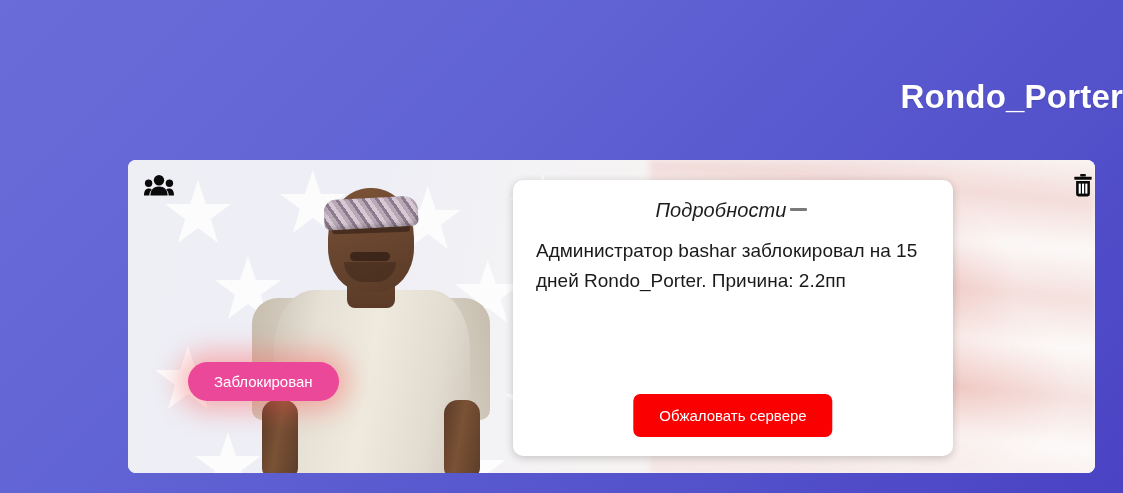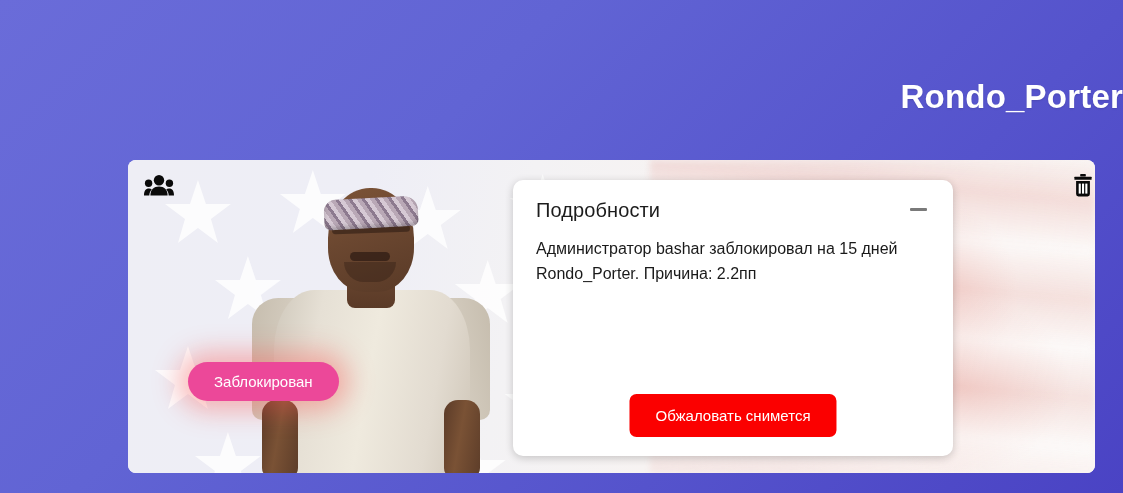--- a/index.html
+++ b/index.html
@@ -199,41 +199,42 @@
     height: 276px;
     background: #ffffff;
     border-radius: 10px;
     box-shadow: 0 2px 9px rgba(0,0,0,0.20);
     z-index: 8;
     padding: 19px 23px 0 23px;
   }
   .details-head {
     display: flex;
     align-items: flex-start;
-    justify-content: space-between;
+    justify-content: center;
+    font-style: italic;
   }
   .details-title {
     font-size: 20px;
     font-weight: normal;
     color: #1c1c1c;
     letter-spacing: 0.1px;
   }
   .minimize-btn {
     width: 24px; height: 20px;
     display: flex; align-items: center; justify-content: center;
     cursor: pointer;
   }
   .minimize-btn span {
     display: block;
     width: 17px; height: 3px;
     background: #7a7a7a;
     border-radius: 1px;
   }
   .details-body p {
-    font-size: 16px;
+    font-size: 19px;
     line-height: 1.57;
     color: #1a1a1a;
   }
   .details-body p.first { margin-top: 14px; }
   .details-body p.second { margin-top: 13px; }
 
   .appeal-button {
     position: absolute;
     left: 50%;
     transform: translateX(-50%);
@@ -323,14 +324,14 @@
 <div class="details-card">
   <div class="details-head">
     <div class="details-title">Подробности</div>
     <div class="minimize-btn">
       <span></span>
     </div>
   </div>
   <div class="details-body">
     <p class="first">Администратор bashar заблокировал на 15 дней Rondo_Porter. Причина: 2.2пп</p>
   </div>
-  <button class="appeal-button">Обжаловать снимется</button>
+  <button class="appeal-button">Обжаловать сервере</button>
 </div>
 
 </body></html>

